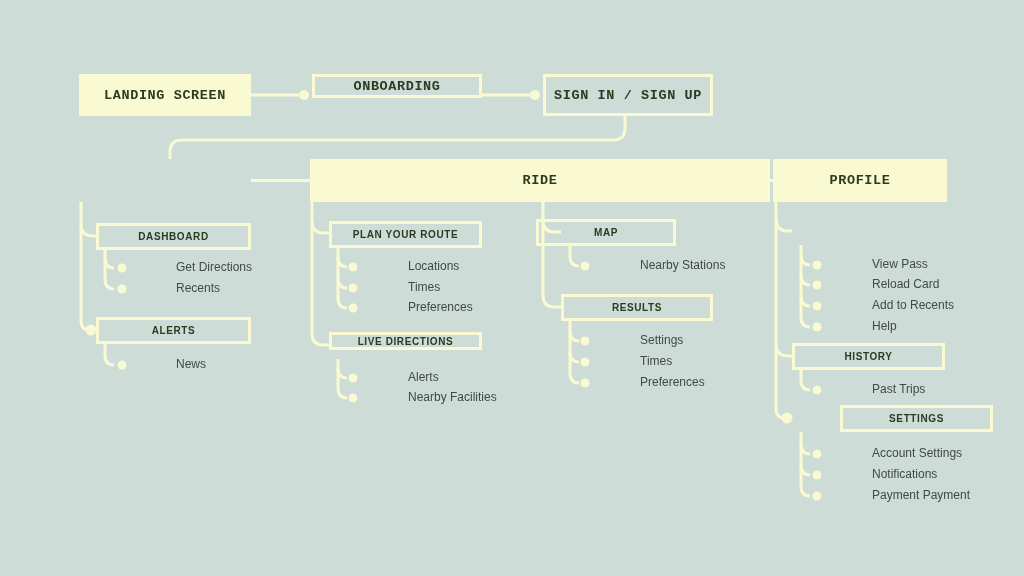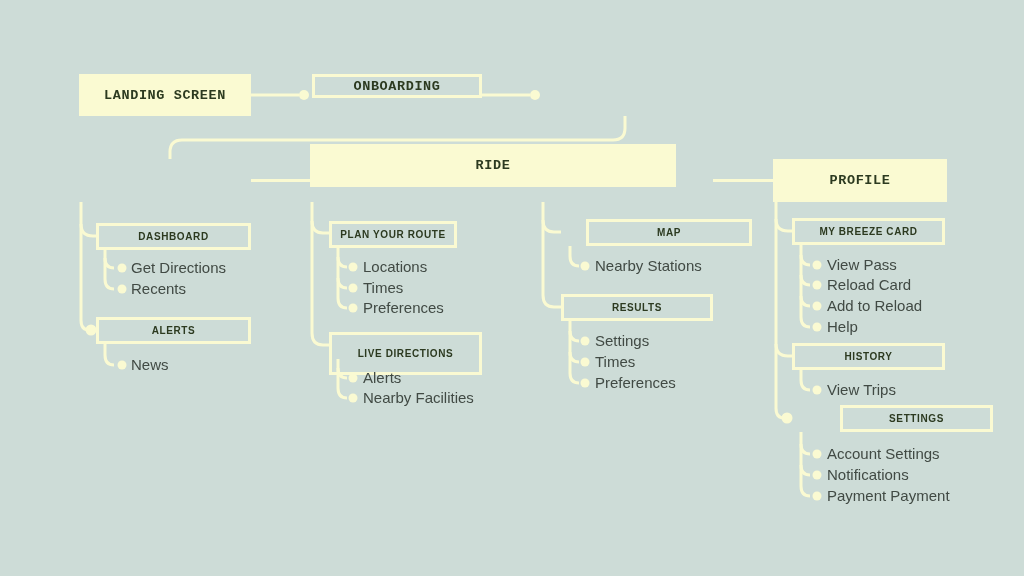--- a/index.html
+++ b/index.html
@@ -29,23 +29,24 @@
     letter-spacing:0.6px;
     text-transform:uppercase;
     white-space:nowrap;
   }
   .node.main{font-size:13.5px;font-family:Liberation Mono, monospace;}
   .node.filled{background:var(--node);}
   .node.outline{border:3px solid var(--node);background:transparent;}
   .leaf{
     position:absolute;
     color:var(--leaf);
-    font-size:15px;
+    font-size:12px;
     line-height:15px;
     white-space:nowrap;
+    margin-left:45px;
   }
 </style>
 </head>
 <body>
 
 <div id="canvas">
 
   <svg id="wires" viewBox="0 0 1024 576">
     <g>
       <path d="M251 95 H299"></path>
@@ -111,50 +112,50 @@
       <circle cx="817" cy="327" r="4.5"></circle>
       <circle cx="817" cy="390" r="4.5"></circle>
       <circle cx="817" cy="454" r="4.5"></circle>
       <circle cx="817" cy="475" r="4.5"></circle>
       <circle cx="817" cy="496" r="4.5"></circle>
     </g>
   </svg>
 
   <div class="node main filled" style="left:79px;top:74px;width:172px;height:42px">LANDING SCREEN</div>
   <div class="node main outline" style="left:312px;top:74px;width:170px;height:24px">ONBOARDING</div>
+  <div class="node main outline" style="left:543px;top:74px;width:170px;height:42px">SIGN IN / SIGN UP</div>
 
-  <div class="node main filled" style="left:310px;top:144px;width:366px;height:43px">RIDE</div>
+  <div class="node main filled" style="left:310px;top:159px;width:460px;height:43px">RIDE</div>
   <div class="node main filled" style="left:773px;top:159px;width:174px;height:43px">PROFILE</div>
 
   <div class="node outline" style="left:96px;top:223px;width:155px;height:27px">DASHBOARD</div>
   <div class="leaf" style="left:131px;top:260px">Get Directions</div>
   <div class="leaf" style="left:131px;top:281px">Recents</div>
   <div class="node outline" style="left:96px;top:317px;width:155px;height:27px">ALERTS</div>
   <div class="leaf" style="left:131px;top:357px">News</div>
 
-  <div class="node outline" style="left:329px;top:221px;width:128px;height:27px">PLAN YOUR ROUTE</div>
+  <div class="node outline" style="left:329px;top:221px;width:153px;height:27px">PLAN YOUR ROUTE</div>
   <div class="leaf" style="left:363px;top:259px">Locations</div>
   <div class="leaf" style="left:363px;top:280px">Times</div>
   <div class="leaf" style="left:363px;top:300px">Preferences</div>
-  <div class="node outline" style="left:329px;top:332px;width:153px;height:43px">LIVE DIRECTIONS</div>
+  <div class="node outline" style="left:329px;top:332px;width:153px;height:18px">LIVE DIRECTIONS</div>
   <div class="leaf" style="left:363px;top:370px">Alerts</div>
   <div class="leaf" style="left:363px;top:390px">Nearby Facilities</div>
 
-  <div class="node outline" style="left:586px;top:219px;width:166px;height:27px">MAP</div>
+  <div class="node outline" style="left:536px;top:219px;width:140px;height:27px">MAP</div>
   <div class="leaf" style="left:595px;top:258px">Nearby Stations</div>
   <div class="node outline" style="left:561px;top:294px;width:152px;height:27px">RESULTS</div>
   <div class="leaf" style="left:595px;top:333px">Settings</div>
   <div class="leaf" style="left:595px;top:354px">Times</div>
   <div class="leaf" style="left:595px;top:375px">Preferences</div>
 
-  <div class="node outline" style="left:792px;top:218px;width:153px;height:27px">MY BREEZE CARD</div>
   <div class="leaf" style="left:827px;top:257px">View Pass</div>
   <div class="leaf" style="left:827px;top:277px">Reload Card</div>
-  <div class="leaf" style="left:827px;top:298px">Add to Reload</div>
+  <div class="leaf" style="left:827px;top:298px">Add to Recents</div>
   <div class="leaf" style="left:827px;top:319px">Help</div>
   <div class="node outline" style="left:792px;top:343px;width:153px;height:27px">HISTORY</div>
-  <div class="leaf" style="left:827px;top:382px">View Trips</div>
+  <div class="leaf" style="left:827px;top:382px">Past Trips</div>
   <div class="node outline" style="left:840px;top:405px;width:153px;height:27px">SETTINGS</div>
   <div class="leaf" style="left:827px;top:446px">Account Settings</div>
   <div class="leaf" style="left:827px;top:467px">Notifications</div>
   <div class="leaf" style="left:827px;top:488px">Payment Payment</div>
 
 </div>
 
 </body></html>

